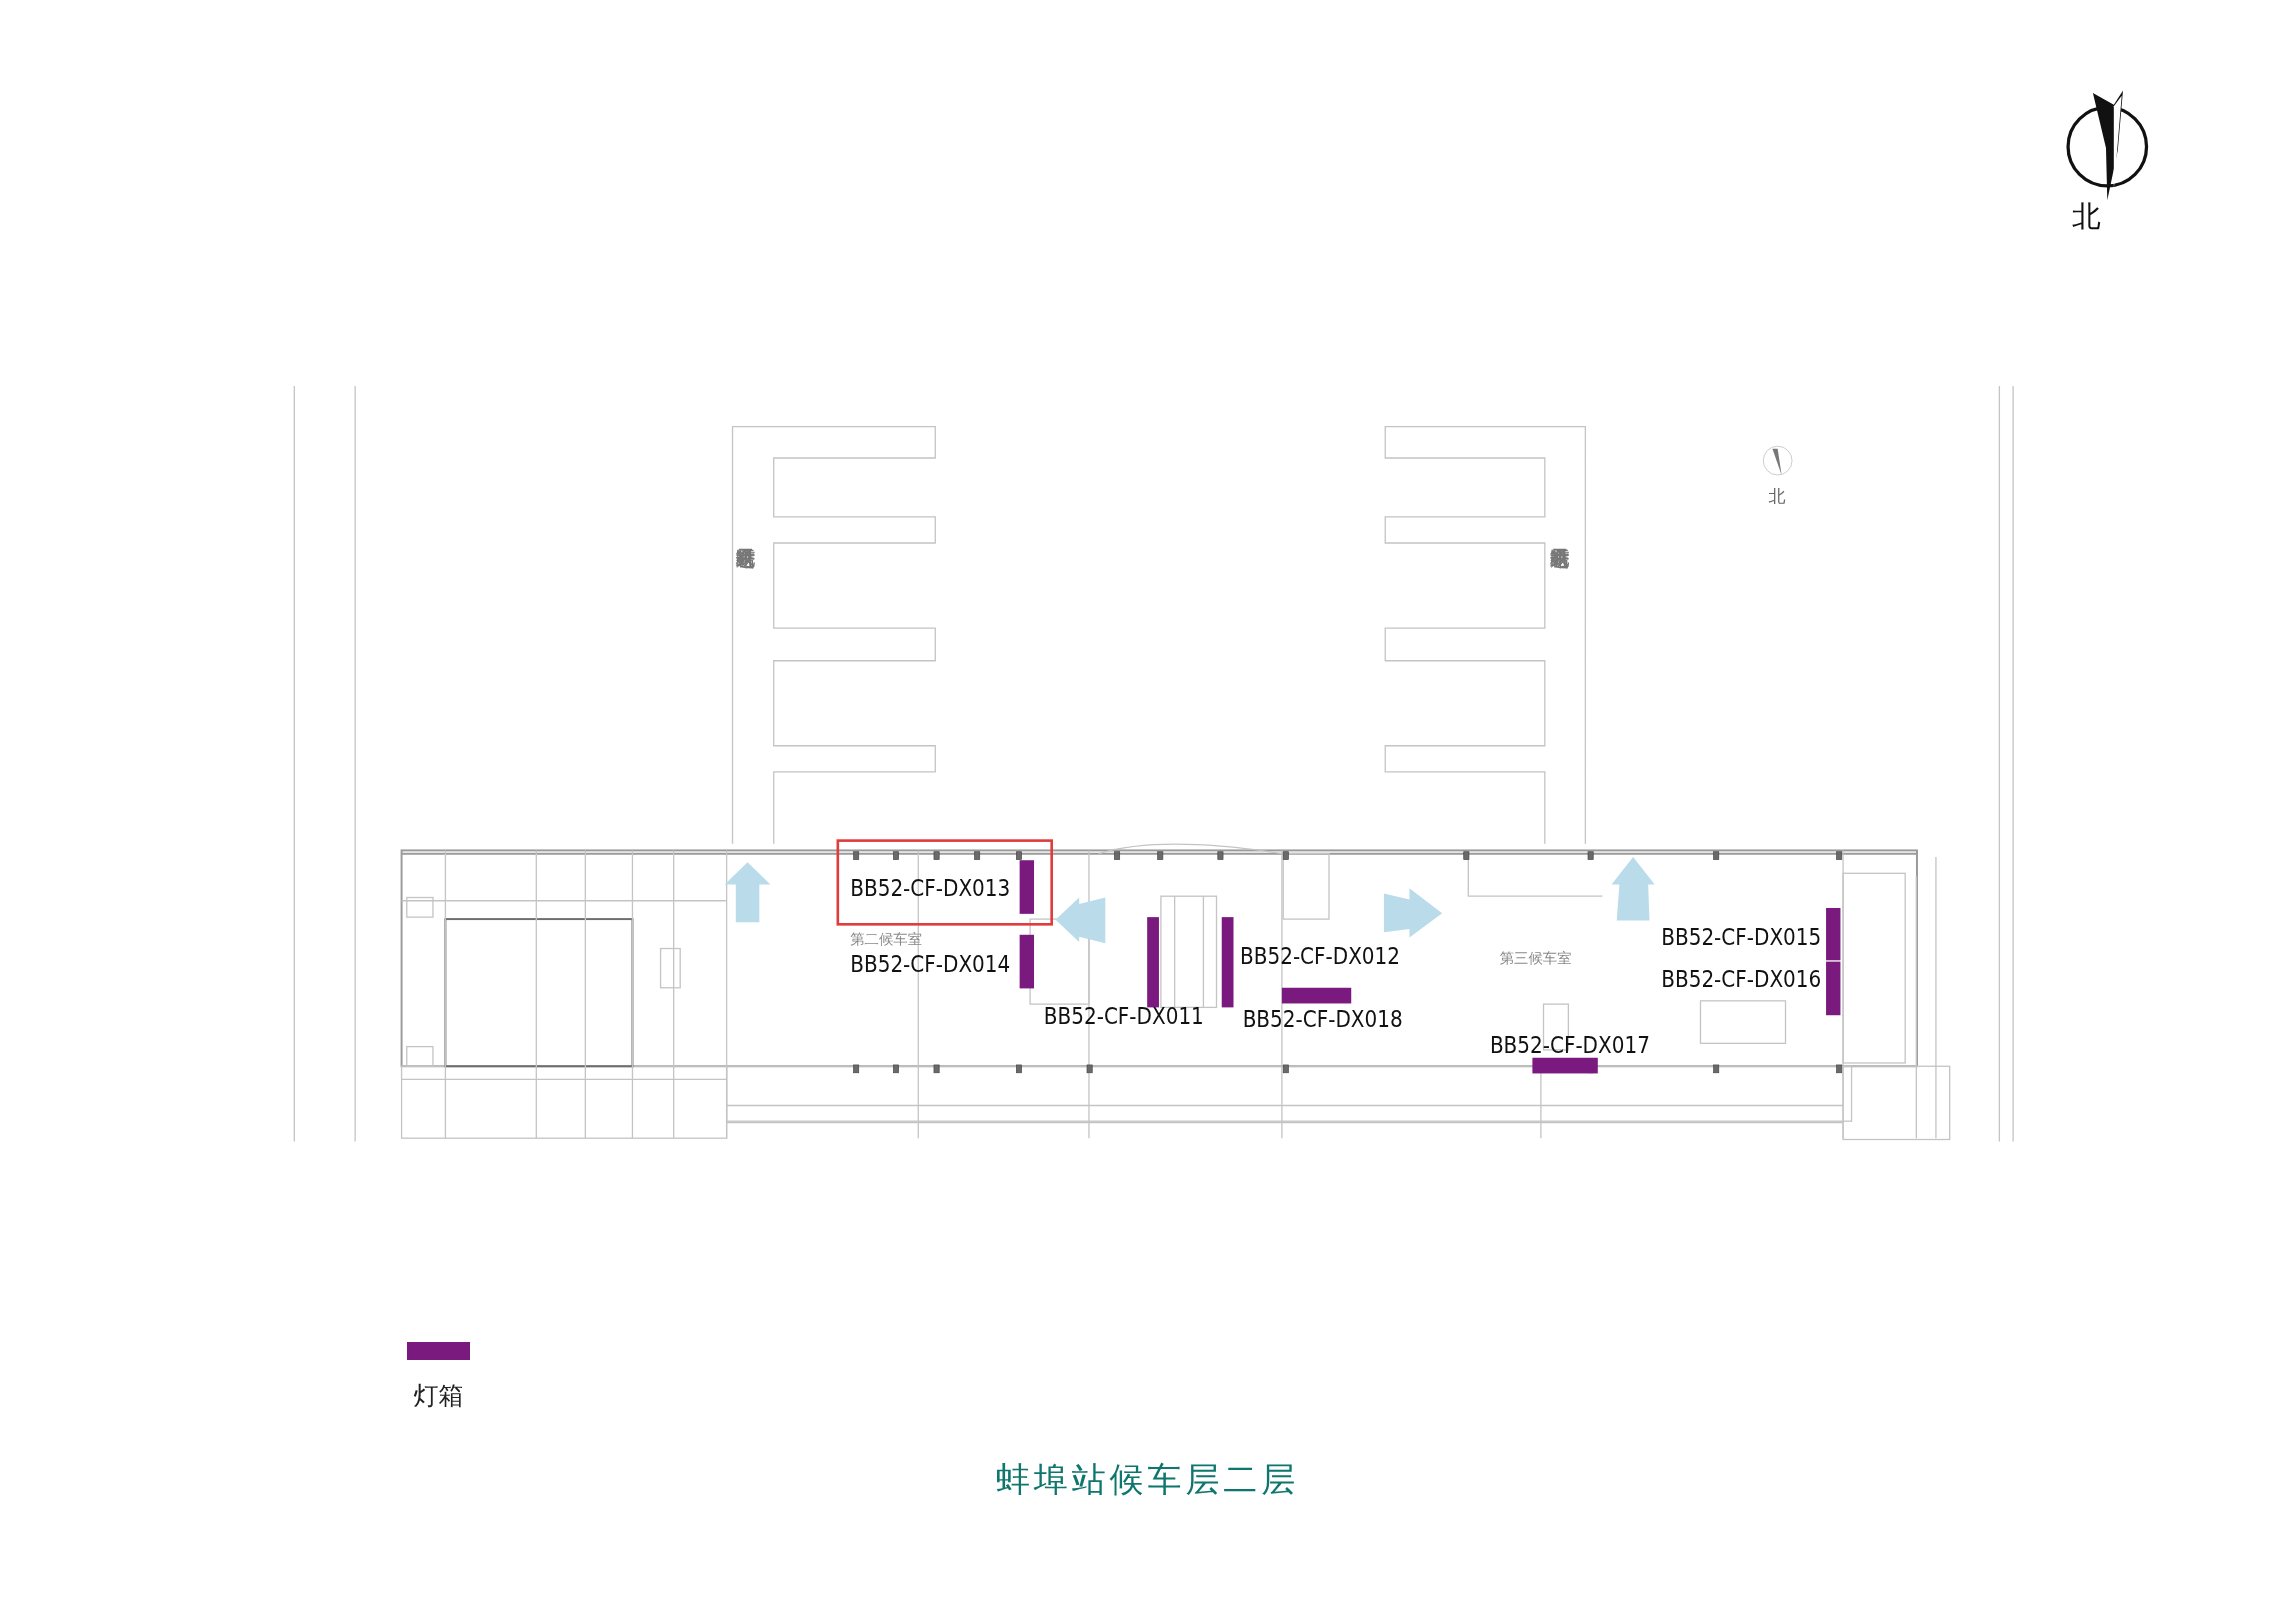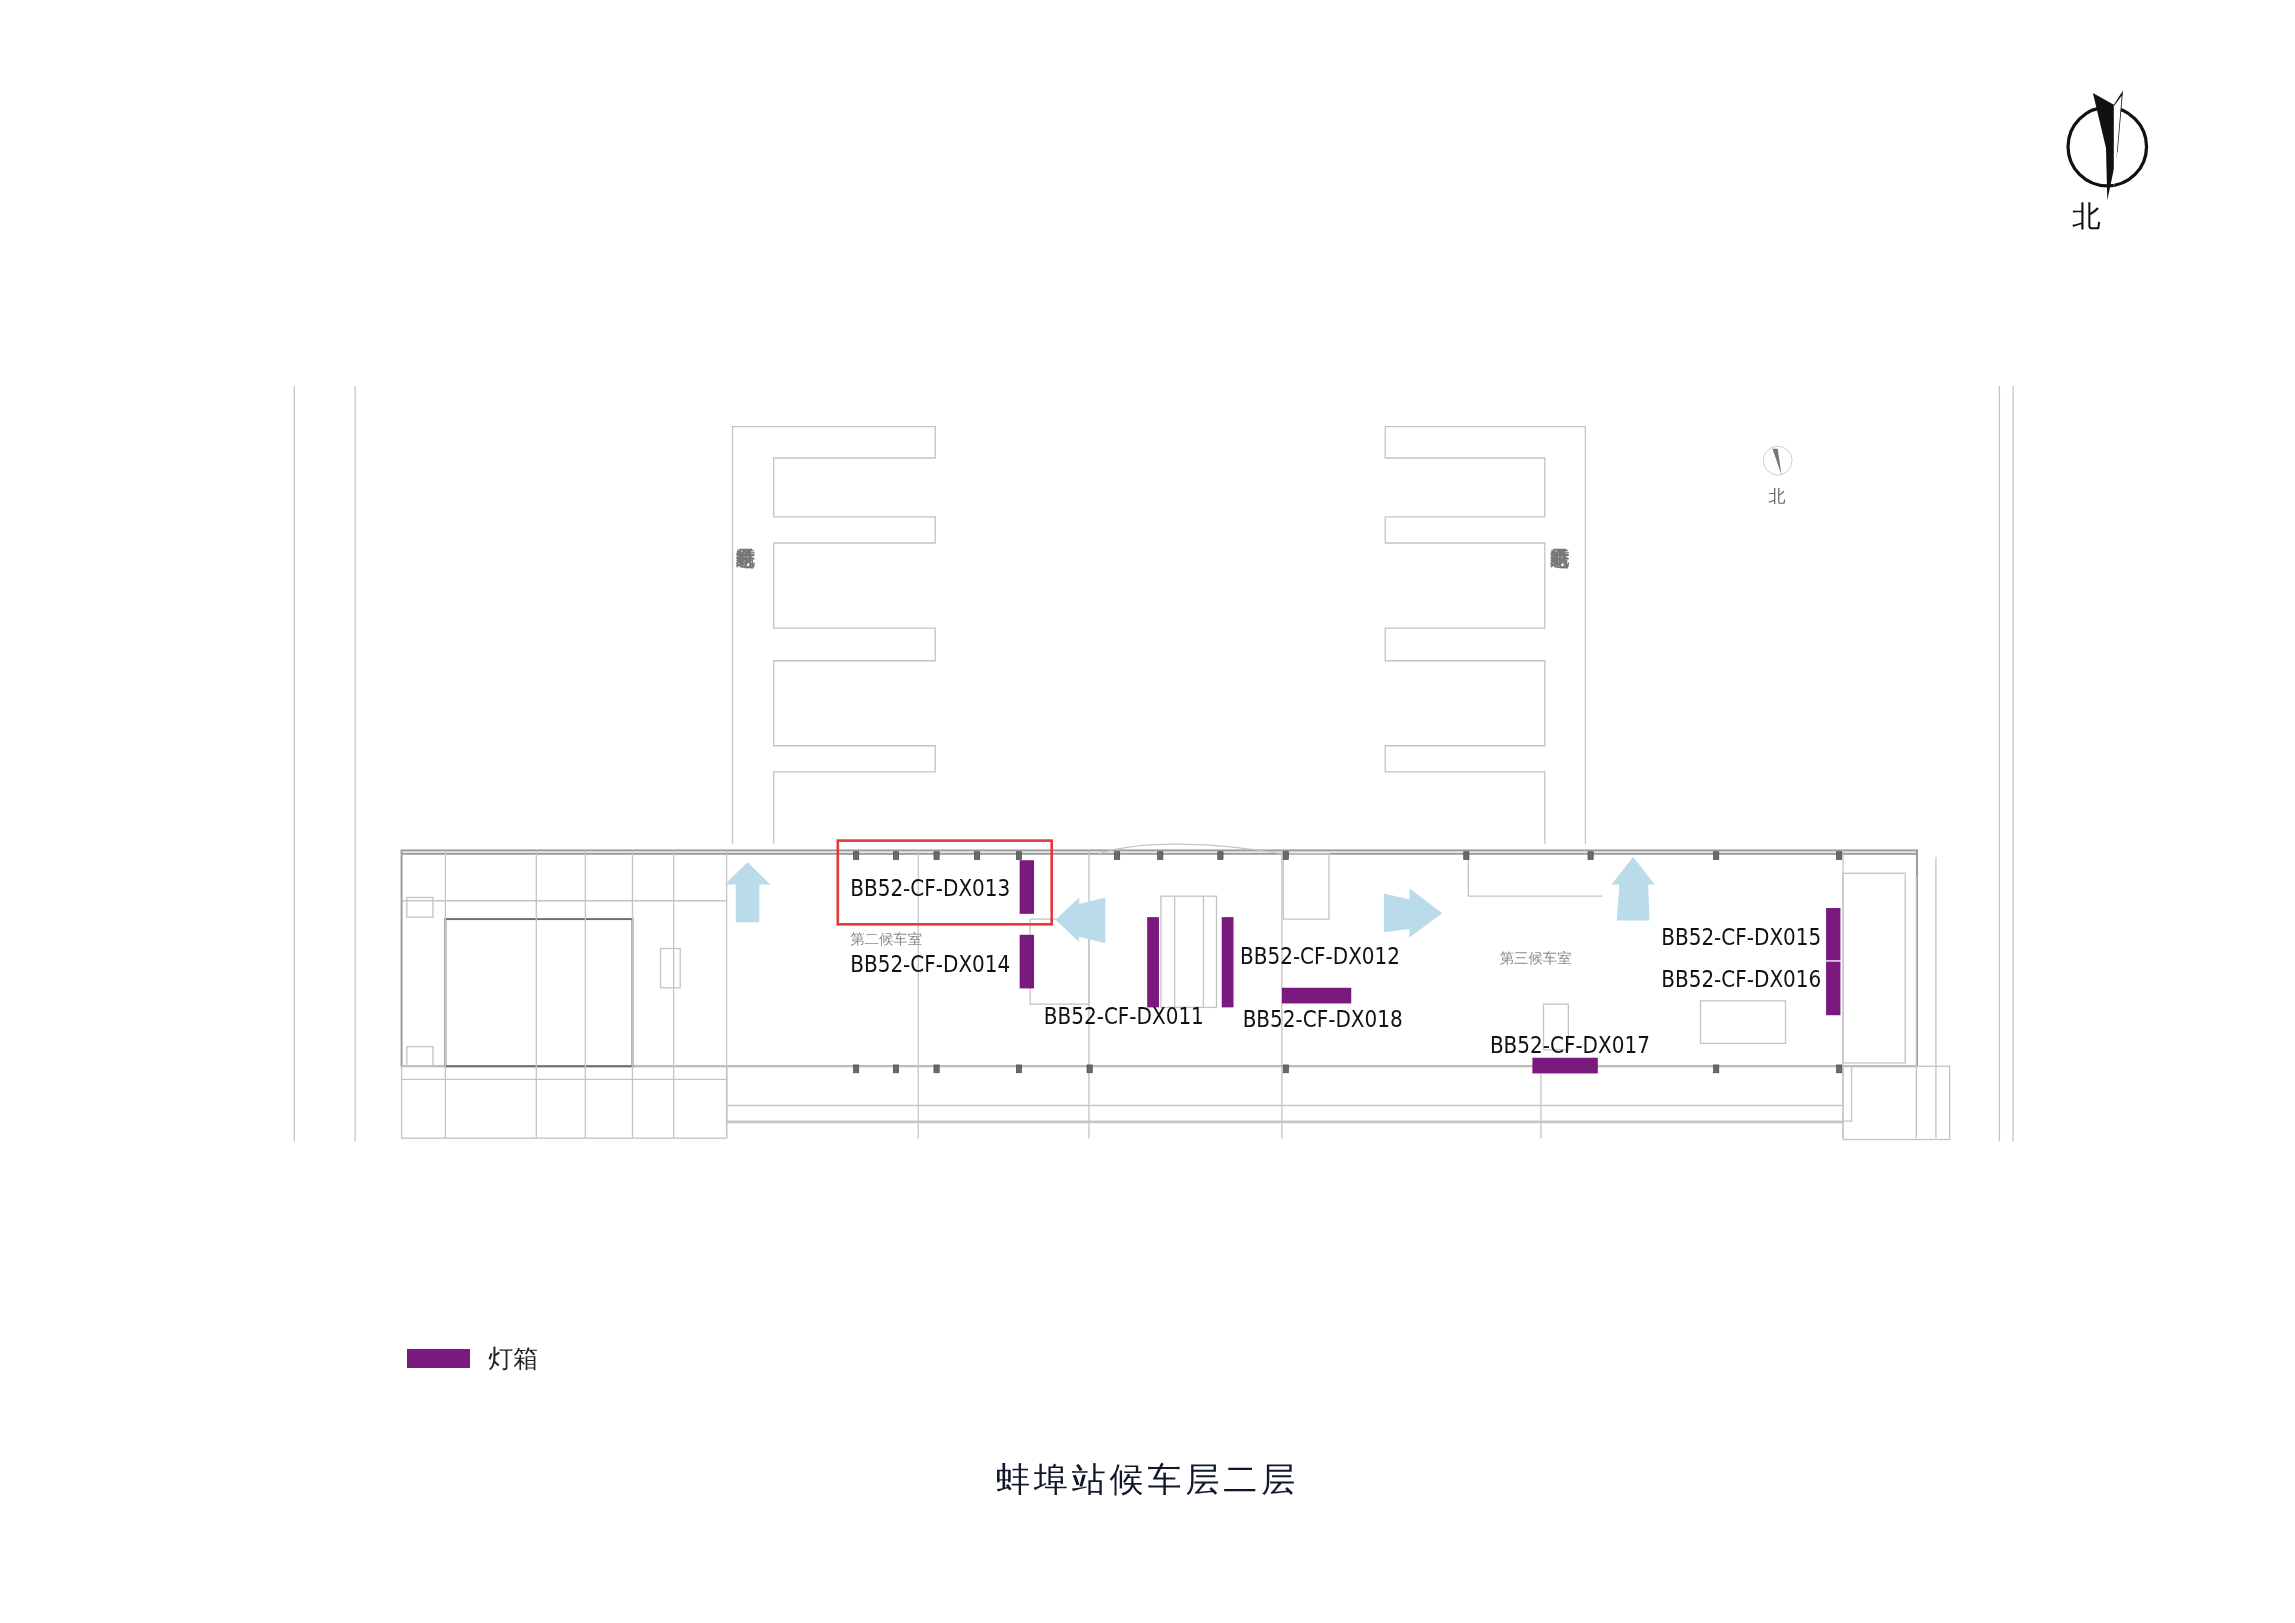--- a/index.html
+++ b/index.html
@@ -8,25 +8,25 @@
   #plan { position:absolute; left:0; top:0; width:2295px; height:1623px; }
   .wall { stroke:#9a9a9a; stroke-width:3; fill:none; }
   .wall-thin { stroke:#c4c4c4; stroke-width:2; fill:none; }
   .wall-dark { stroke:#6e6e6e; stroke-width:3; fill:none; }
   .col { fill:#6a6a6a; stroke:#444; stroke-width:1; }
   .lightbox { fill:#7b1a7e; }
   .flow-arrow { fill:#b9dbea; }
   .code-label { font-family:"DejaVu Sans Condensed","DejaVu Sans", sans-serif; font-size:34px; fill:#111; }
   .room-label { font-size:22px; fill:#888; }
   .bridge-label { font-size:30px; fill:#777; }
-  .legend { position:absolute; left:407px; top:1342px; display:flex; align-items:center; gap:18.3px; }
+  .legend { position:absolute; left:407px; top:1342px; display:flex; align-items:center; gap:18.3px;flex-direction:column; }
   .legend-swatch { width:63px; height:18.3px; }
   .legend-label { font-size:25px; color:#222; font-family:"DejaVu Sans", sans-serif; }
   .title { position:absolute; left:0; width:2295px; top:1457px; text-align:center;
-           font-size:34px; letter-spacing:3.9px; color:#0f172a; }
+           font-size:34px; letter-spacing:3.9px; color:#0f766e; }
 </style>
 </head>
 <body>
 
 <svg id="plan" viewBox="0 0 3509 2481" xmlns="http://www.w3.org/2000/svg">
 
   <g>
     <circle cx="3222" cy="224" r="60" fill="none" stroke="#111" stroke-width="5"></circle>
     <polygon points="3200,142 3232,160 3246,138 3238,230 3222,306 3220,226" fill="#111"></polygon>
     <polygon points="3232,162 3244,146 3232,290" fill="#fff"></polygon>

